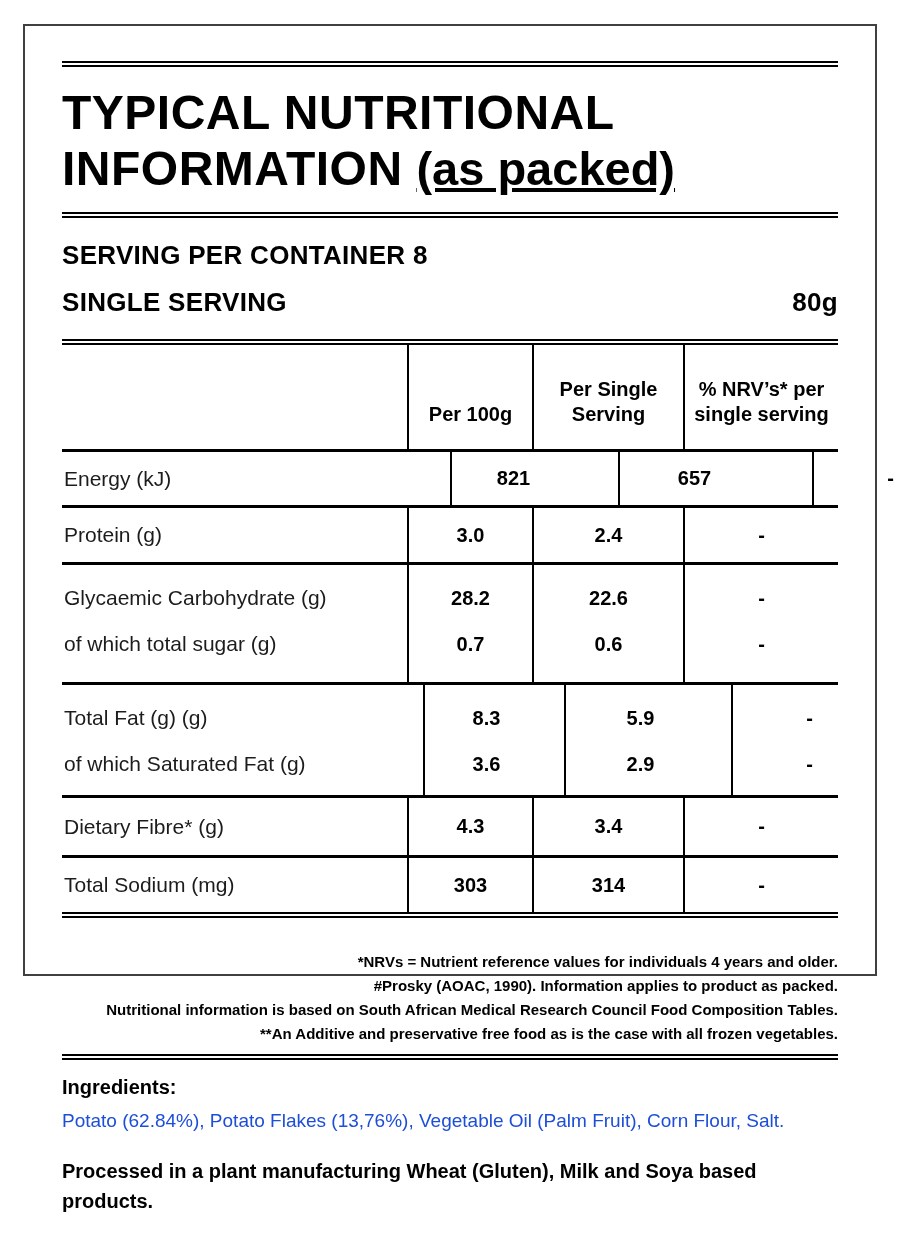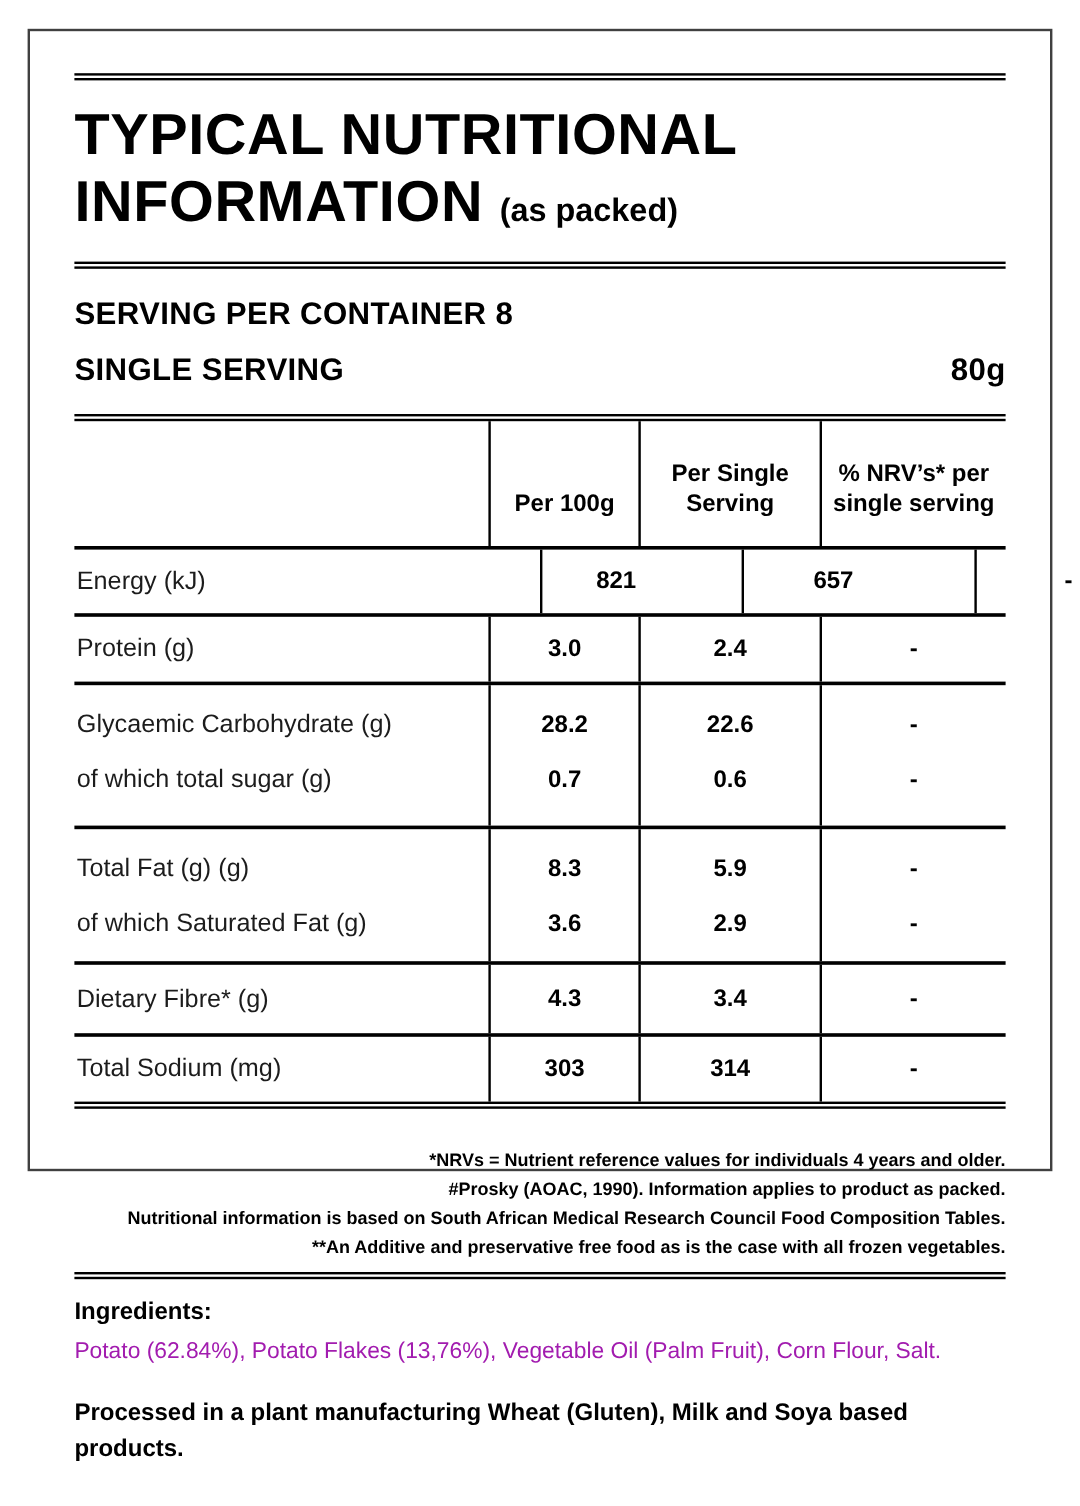--- a/index.html
+++ b/index.html
@@ -8,50 +8,50 @@
   .sheet {
     position:absolute; left:23px; top:24px; width:854px; height:952px;
     border:2px solid #404040; background:#fff; padding:0 37px;
   }
   .rule { height:0; border-top:6px double #000; }
   .rule-top    { margin-top:35px; }
   .rule-title  { margin-top:15px; }
   .rule-ing    { margin-top:8px; }
 
   .title { margin-top:18px; font-weight:700; font-size:48px; line-height:56px; letter-spacing:0.5px; }
-  .title .suffix { font-size:27px; letter-spacing:0; }
+  .title .suffix { font-size:47px; letter-spacing:0;text-decoration:underline; }
 
   .serving-line1 { margin-top:22px; font-size:26px; font-weight:700; letter-spacing:0.3px; line-height:30px; }
   .serving-line2 { margin-top:17px; display:flex; justify-content:space-between; align-items:baseline;
                    font-size:26px; font-weight:700; letter-spacing:0.3px; line-height:30px; }
 
   .ntable { margin-top:22px; border-top:6px double #000; border-bottom:6px double #000; }
   .trow { display:grid; grid-template-columns:345px 125px 151px 155px; }
   .cell { display:flex; flex-direction:column; justify-content:center; }
   .cell + .cell { border-left:2px solid #000; }
   .thead { height:104px; }
   .thead .cell { justify-content:flex-end; align-items:center; text-align:center;
                  padding-bottom:22px; font-weight:700; font-size:20px; line-height:25px; }
   .thead .hdr { width:140px; }
   .tgroup { border-top:3px solid #000; }
   .g-energy { height:56px;gap:43px; } .g-protein { height:57px; }
-  .g-carbs { height:120px; } .g-fats { height:113px; }
+  .g-carbs { height:120px; } .g-fats { height:113px;gap:16px; }
   .g-fibre { height:60px; }  .g-sodium { height:57px; }
   .c-label { font-size:21px; font-weight:400; color:#1c1c1c; padding-left:2px; }
   .c-num   { font-size:20px; font-weight:700; text-align:center; align-items:center; }
   .multi .cell { justify-content:flex-start; padding-top:10px; }
   .line { display:flex; align-items:center; min-height:30px; }
   .multi .line { height:46px; }
   .c-num .line { justify-content:center; }
 
   .footnotes { margin-top:32px; font-size:15px; font-weight:700; line-height:24px; letter-spacing:0;text-align:right; }
   .footnotes div { white-space:nowrap; }
 
   .ing-heading { margin-top:14px; font-size:20px; font-weight:700; line-height:26px; }
-  .ing-list    { margin-top:8px; font-size:19px; font-weight:400; color:#a21caf; line-height:26px; white-space:nowrap; }
+  .ing-list    { margin-top:8px; font-size:19px; font-weight:400; color:#1d4ed8; line-height:26px; white-space:nowrap; }
   .allergen    { margin-top:22px; font-size:20px; font-weight:700; line-height:30px; max-width:745px; }
 </style>
 </head>
 <body>
 
 <div class="sheet">
 
   <div class="rule rule-top"></div>
 
   <h1 class="title">

